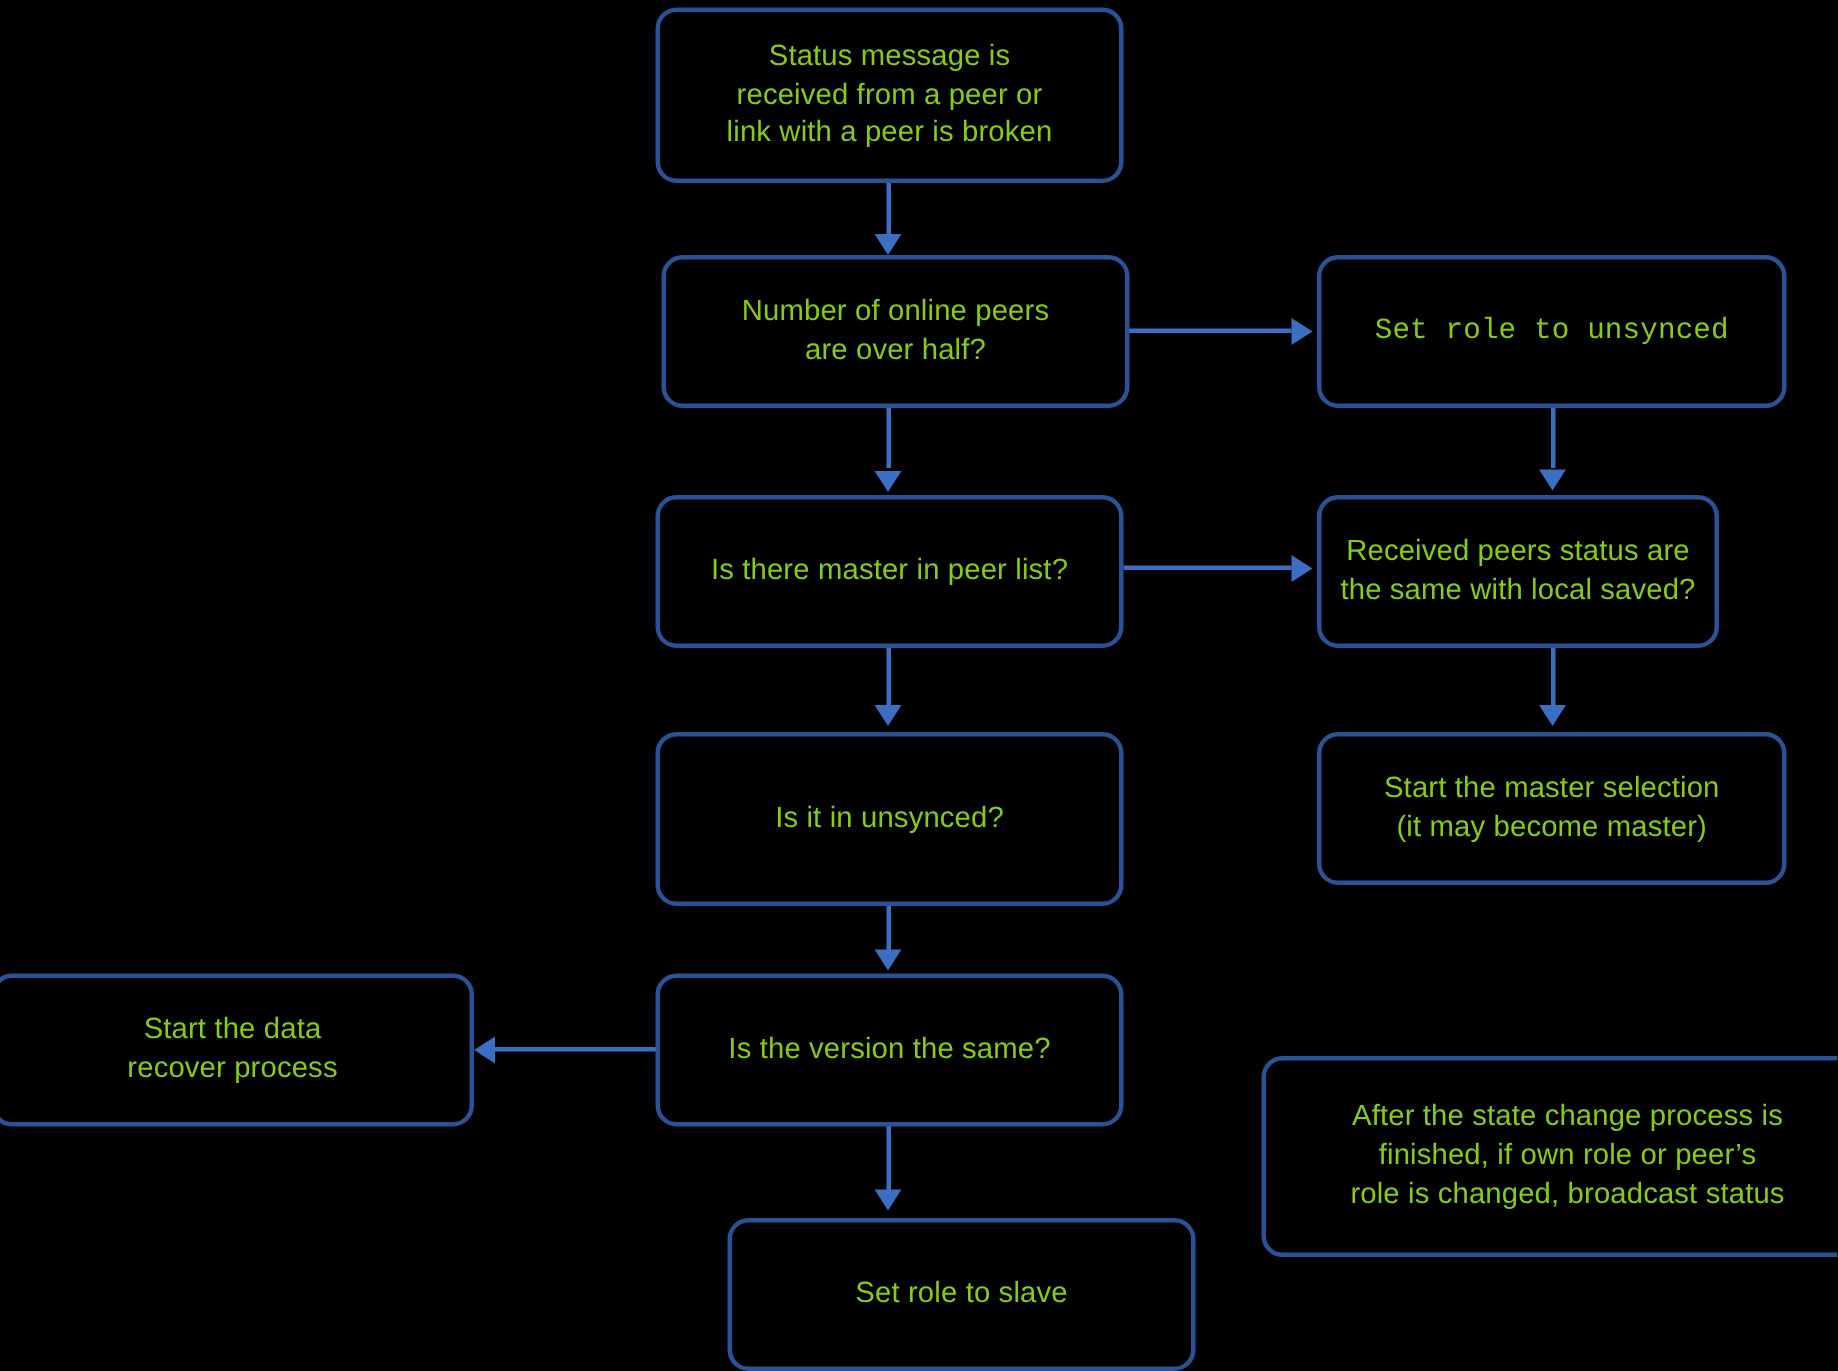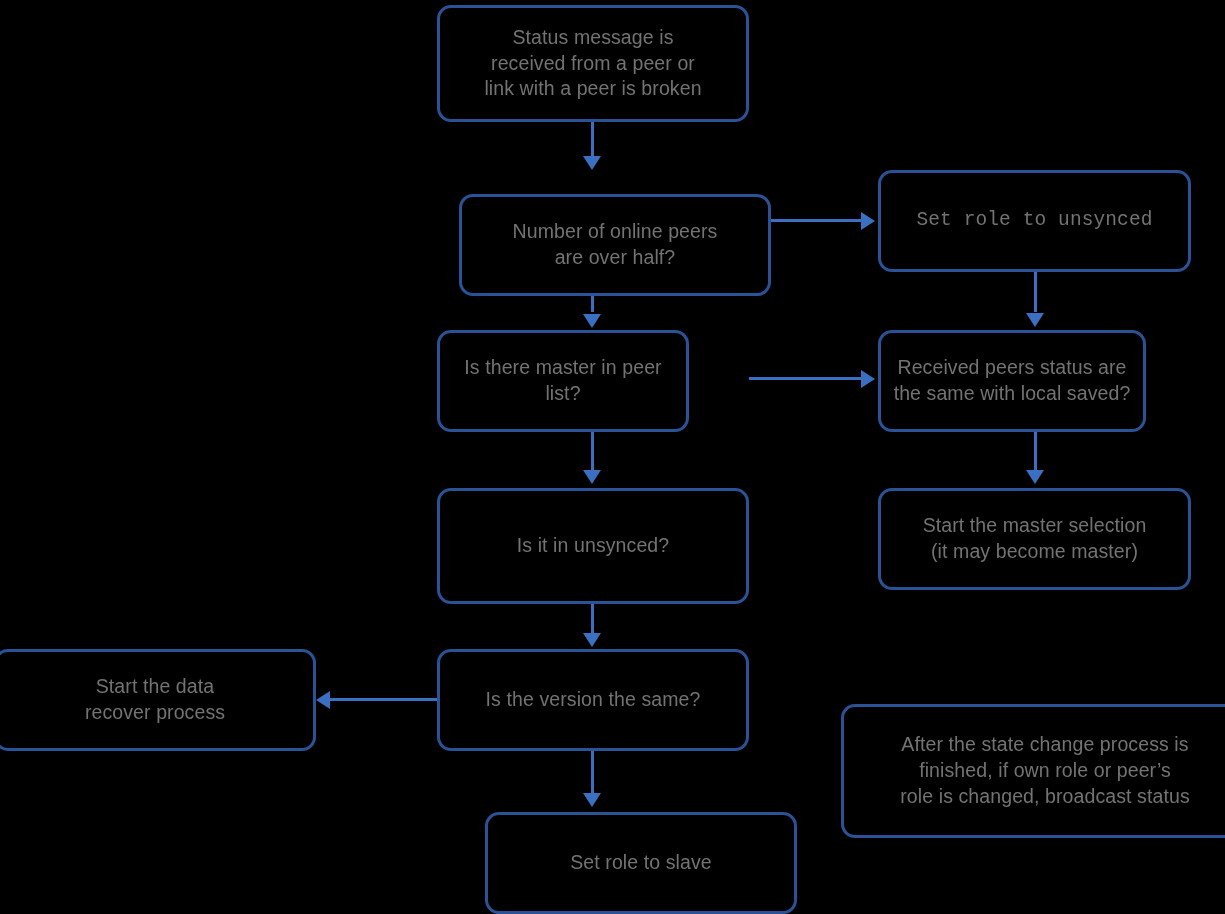--- a/index.html
+++ b/index.html
@@ -16,21 +16,21 @@
     height: 914px;
     background: #000000;
     overflow: hidden;
   }
   .node {
     position: absolute;
     box-sizing: border-box;
     border: 3px solid #2a5296;
     border-radius: 14px;
     background: #000000;
-    color: #737373;
+    color: #84cc16;
     display: flex;
     align-items: center;
     justify-content: center;
     text-align: center;
     font-size: 19.5px;
     line-height: 1.32;
     letter-spacing: 0.1px;
     padding: 4px 12px;
     white-space: pre-line;
   }
@@ -96,24 +96,24 @@
   <div class="edge-line edge-v" style="left:1034px; top:270px; height:42px;"></div>
   <div class="arrow arrow-down" style="left:1026px; top:313px;"></div>
 
   <div class="edge-line edge-v" style="left:1034px; top:430px; height:40px;"></div>
   <div class="arrow arrow-down" style="left:1026px; top:470px;"></div>
 
   <div class="node" style="left:437px; top:5px; width:312px; height:117px;">Status message is
 received from a peer or
 link with a peer is broken</div>
 
-  <div class="node" style="left:459px; top:170px; width:312px; height:102px;margin-top:24px;">Number of online peers
+  <div class="node" style="left:441px; top:170px; width:312px; height:102px;">Number of online peers
 are over half?</div>
 
-  <div class="node" style="left:437px; top:330px; width:252px; height:102px;">Is there master in peer list?</div>
+  <div class="node" style="left:437px; top:330px; width:312px; height:102px;">Is there master in peer list?</div>
 
   <div class="node" style="left:437px; top:488px; width:312px; height:116px;">Is it in unsynced?</div>
 
   <div class="node" style="left:437px; top:649px; width:312px; height:102px;">Is the version the same?</div>
 
   <div class="node" style="left:437px; top:812px; width:312px; height:102px;margin-left:48px;">Set role to slave</div>
 
   <div class="node" style="left:878px; top:170px; width:313px; height:102px;font-family:Liberation Mono, monospace;">Set role to unsynced</div>
 
   <div class="node" style="left:878px; top:330px; width:268px; height:102px;">Received peers status are

